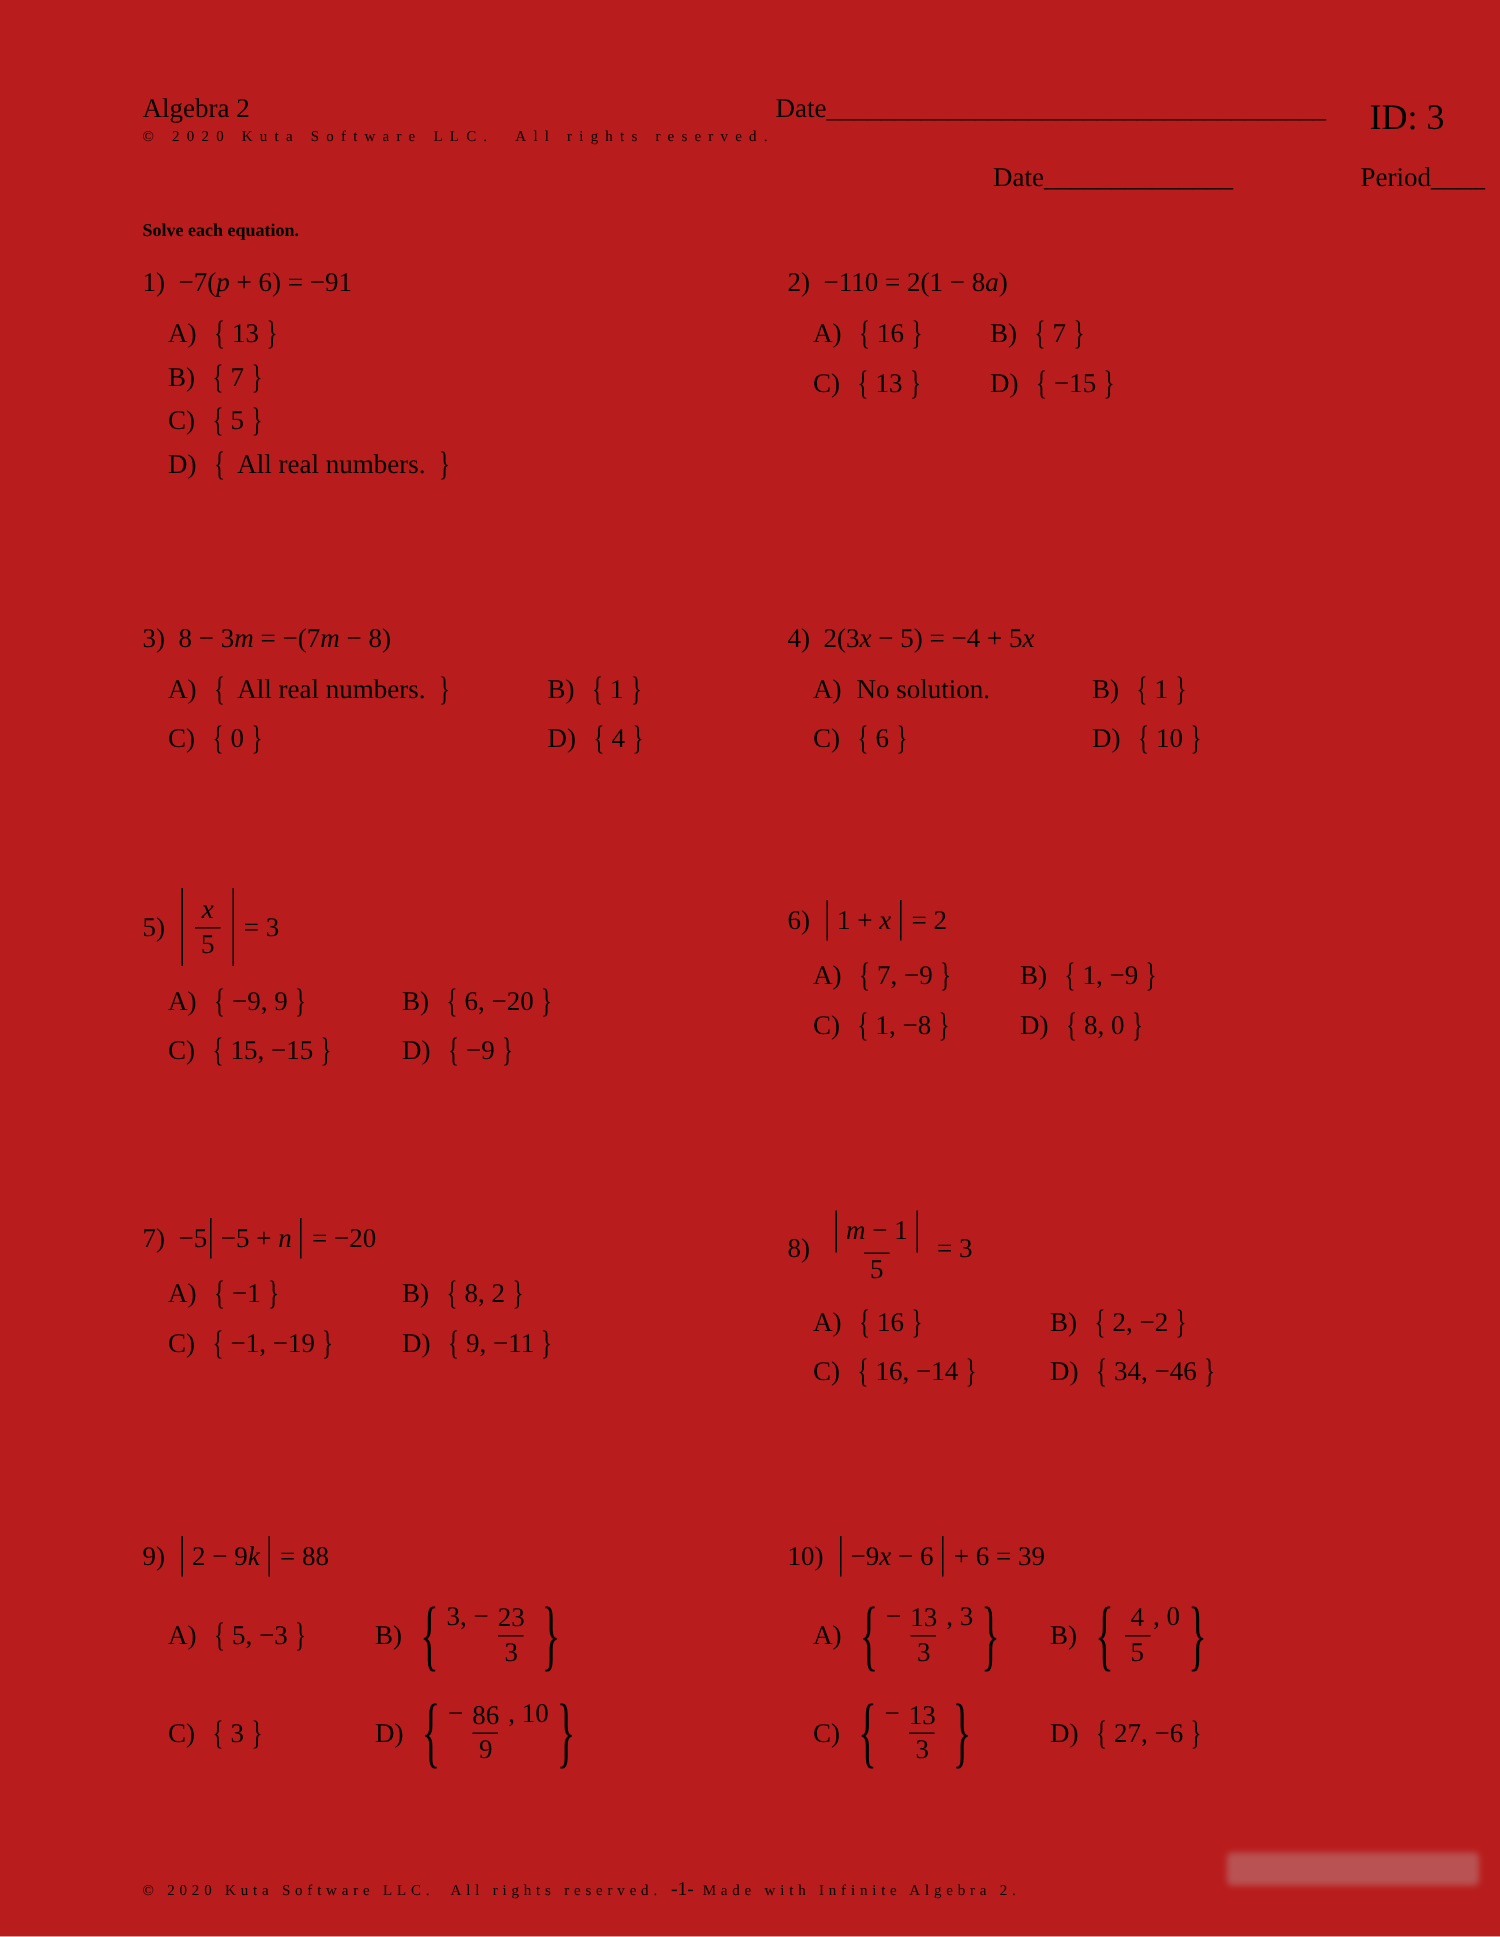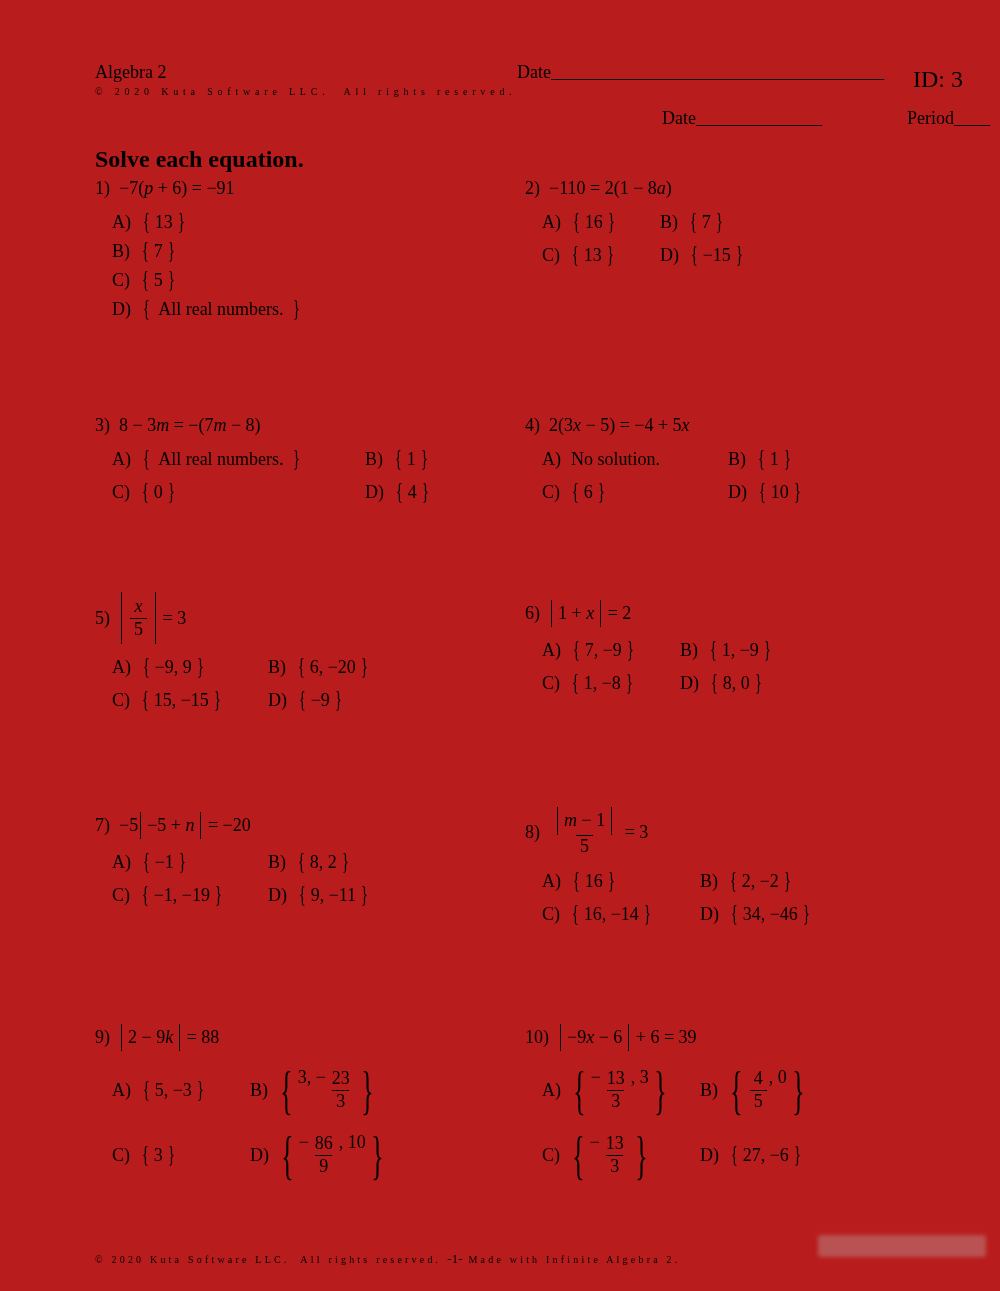--- a/index.html
+++ b/index.html
@@ -9,21 +9,21 @@
     font-family:"Liberation Serif", serif; color:#000; overflow:hidden;
   }
   
   .course   { position:absolute; left:95px;  top:62px;  font-size:18px; }
   .name-row { position:absolute; left:517px; top:62px;  font-size:18px; white-space:pre; }
   .idlab    { position:absolute; left:913px; top:66px;  font-size:24px; }
   .copytop  { position:absolute; left:95px;  top:86px;  font-size:10px; letter-spacing:4.8px; white-space:pre; }
   .title    { position:absolute; left:95px;  top:100px; font-size:23px; }
   .date-row   { position:absolute; left:662px; top:108px; font-size:18px; white-space:pre;font-family:Liberation Serif, serif; }
   .period-row { position:absolute; left:867px; top:108px; font-size:18px; white-space:pre;margin-left:40px; }
-  .instructions { position:absolute; left:95px; top:146px; font-size:24px; font-weight:bold; }
+  .instructions { position:absolute; left:95px; top:146px; font-size:12px; font-weight:bold; }
   
   .problem { position:absolute; }
   .p1 { left:95px;  top:178px; }  .p2  { left:525px; top:178px; }
   .p3 { left:95px;  top:415px; }  .p4  { left:525px; top:415px; }
   .p5 { left:95px;  top:592px; }  .p6  { left:525px; top:600px; }
   .p7 { left:95px;  top:812px; }  .p8  { left:525px; top:806px; }
   .p9 { left:95px;  top:1024px; } .p10 { left:525px; top:1024px; }
   .eqrow { display:flex; align-items:center; font-size:18px; }
   .pnum  { margin-right:9px; }
   .math  { display:inline-flex; align-items:center; }

